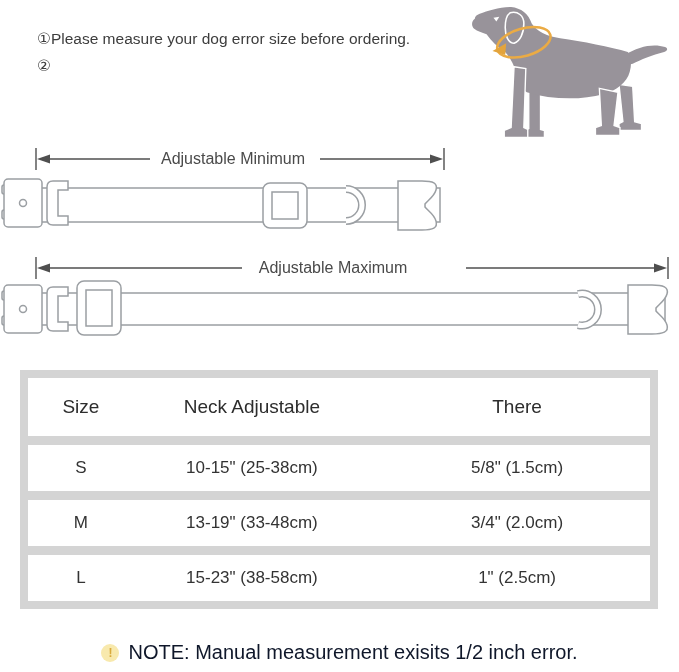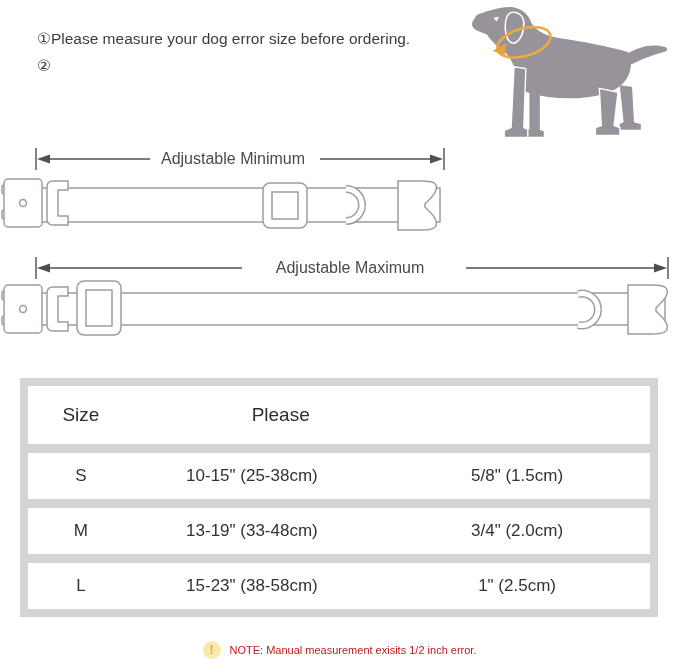--- a/index.html
+++ b/index.html
@@ -17,45 +17,45 @@
   .dog-wrap{position:absolute;left:462px;top:2px;width:210px;height:152px;}
   
   .diagram-svg{position:absolute;left:0;}
   #min-svg{top:145px;width:679px;height:105px;}
   #max-svg{top:255px;width:679px;height:100px;}
   .dim-label{
     position:absolute;transform:translateX(-50%);
     font-size:16px;color:#4a4a4a;white-space:nowrap;background:#fff;padding:0 4px;
   }
   #min-label{left:233px;top:150px;}
-  #max-label{left:350px;top:259px;}
+  #max-label{left:333px;top:259px;}
   
   .size-table{
-    position:absolute;left:20px;top:378px;width:638px;
+    position:absolute;left:20px;top:370px;width:638px;
     background:#d4d4d4;padding:8px;box-sizing:border-box;
   }
   .t-row{background:#ffffff;display:flex;align-items:center;}
   .t-row + .t-row{margin-top:9px;}
   .t-row.header{height:58px;font-size:19px;color:#2d2d2d;}
   .t-row.data{height:46px;font-size:17px;color:#333333;}
   .t-cell{text-align:center;}
   .c1{width:17%;}
   .c2{width:38%;}
   .c3{width:45%;box-sizing:border-box;padding-left:14px;}
   
   .note{
     position:absolute;left:0;top:641px;width:679px;
     display:flex;justify-content:center;align-items:center;gap:9px;
   }
   .note-icon{
     width:18px;height:18px;border-radius:50%;background:#f8e9ad;
     color:#d9aa3c;font-size:12px;font-weight:bold;line-height:18px;text-align:center;
     flex:0 0 auto;
   }
-  .note-text{font-size:11px;color:#b91c1c;}
+  .note-text{font-size:20px;color:#0f172a;}
   svg{display:block;}
 </style>
 </head>
 <body>
 
 <div class="instructions">
   <div class="instr-row">
     <span class="instr-num">①</span>
     <span class="instr-text">Please measure your dog error size before ordering.</span>
   </div>
@@ -149,21 +149,22 @@
       <rect x="4" y="30" width="38" height="48" rx="4"></rect>
       <circle cx="23" cy="54" r="3.5"></circle>
     </g>
   </g>
 </svg>
 <span id="max-label" class="dim-label">Adjustable Maximum</span>
 
 <div class="size-table">
   <div class="t-row header">
     <div class="t-cell c1">Size</div>
-    <div class="t-cell c3">Please</div>
+    <div class="t-cell c2">Neck Adjustable</div>
+    <div class="t-cell c3">There</div>
   </div>
   <div class="t-row data">
     <div class="t-cell c1">S</div>
     <div class="t-cell c2">10-15" (25-38cm)</div>
     <div class="t-cell c3">5/8" (1.5cm)</div>
   </div>
   <div class="t-row data">
     <div class="t-cell c1">M</div>
     <div class="t-cell c2">13-19" (33-48cm)</div>
     <div class="t-cell c3">3/4" (2.0cm)</div>

